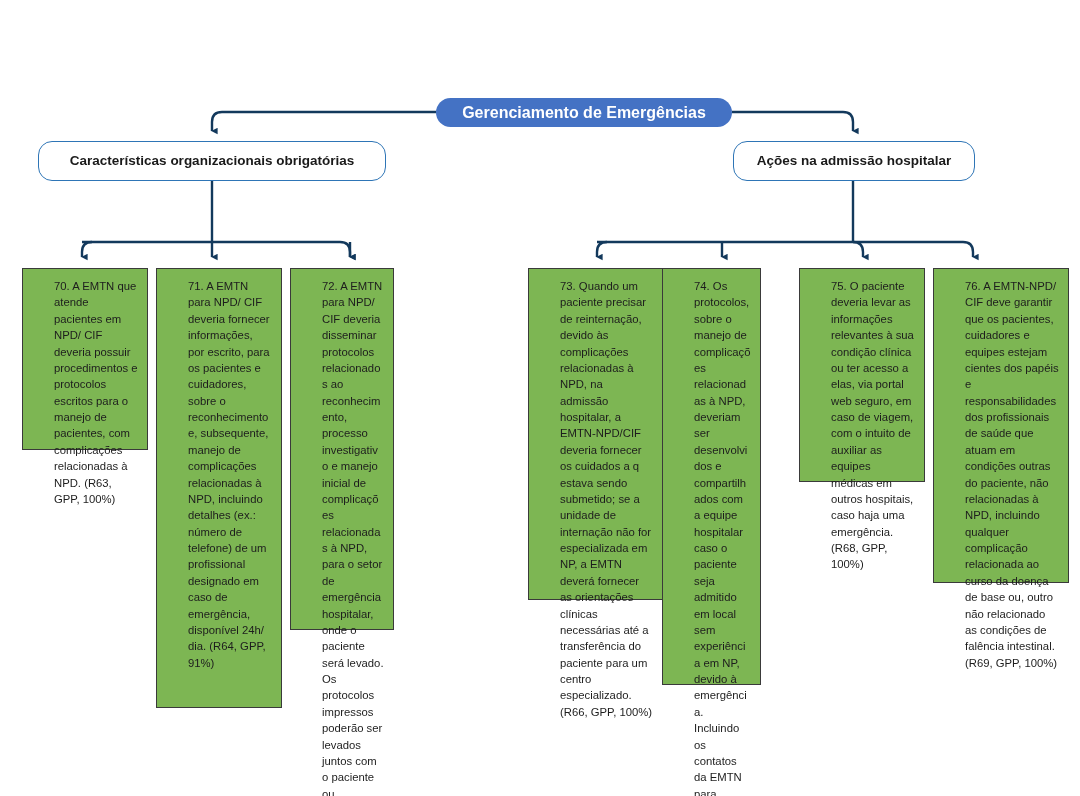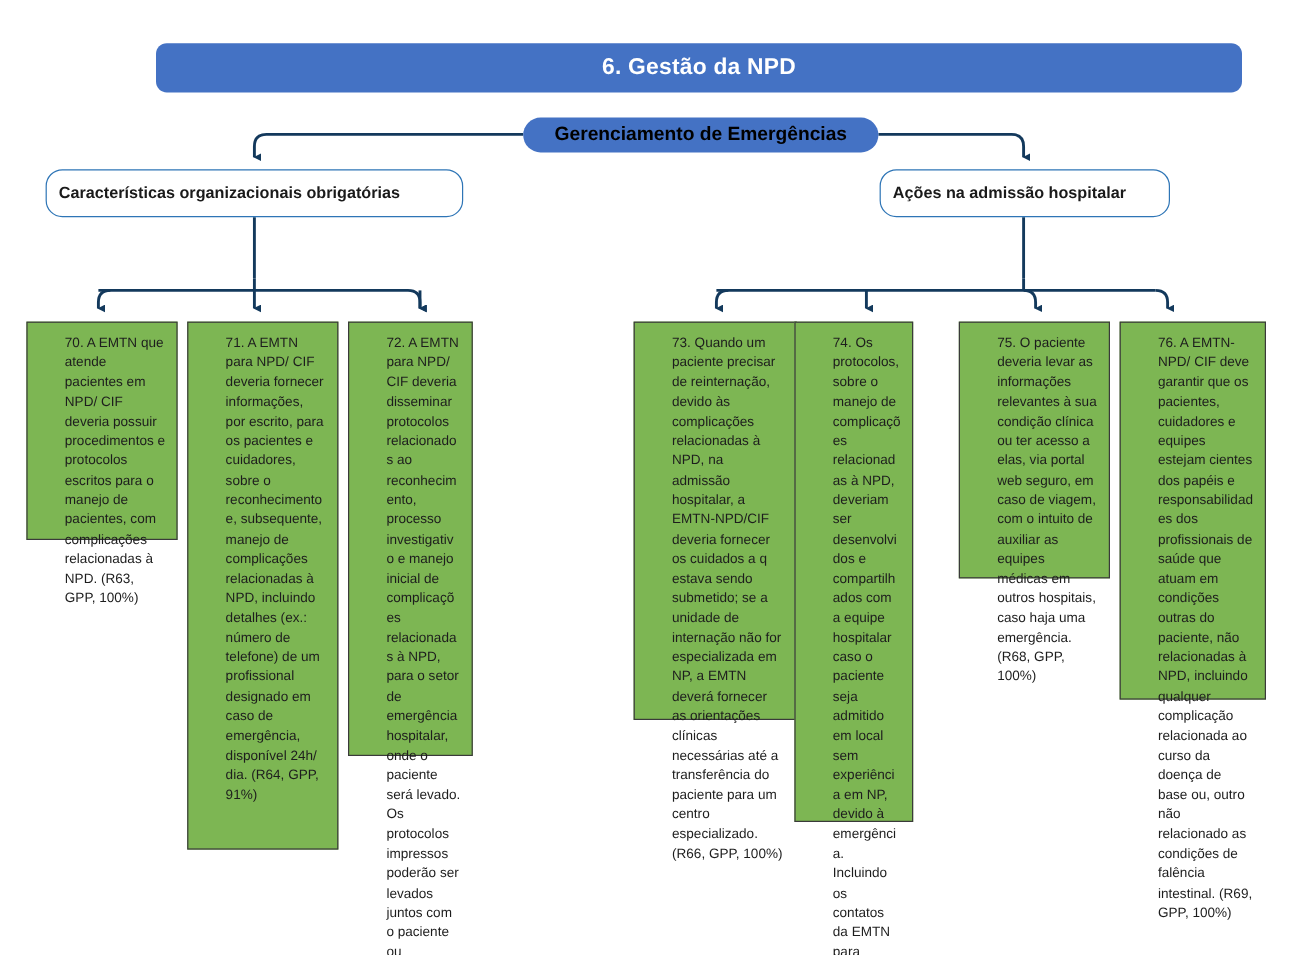--- a/index.html
+++ b/index.html
@@ -63,34 +63,35 @@
     height: 29px;
     background: #4472C4;
     border-radius: 15px;
     display: flex;
     align-items: center;
     justify-content: center;
     box-sizing: border-box;
     z-index: 5;
   }
   .root-pill-label {
-    color: #000000;
+    color: #ffffff;
     font-size: 16px;
     font-weight: bold;
     line-height: 1;
   }
 
   
   .category-box {
     position: absolute;
     background: #ffffff;
     border: 1.2px solid #2E75B6;
     border-radius: 14px;
     display: flex;
     align-items: center;
+    justify-content: center;
     box-sizing: border-box;
     z-index: 5;
   }
   .category-box-label {
     color: #1a1a1a;
     font-size: 13.5px;
     font-weight: bold;
     text-align: center;
     line-height: 1.2;
     padding: 0 10px;
@@ -158,23 +159,20 @@
       <path d="M 853,181 L 853,232"></path>
       <path d="M 607,242 Q 597,242 597,252 L 597,257" marker-end="url(#arrowhead)"></path>
       <path d="M 597,242 L 963,242"></path>
       <path d="M 722,242 Q 722,242 722,252 L 722,257" marker-end="url(#arrowhead)"></path>
       <path d="M 853,242 Q 863,242 863,252 L 863,257" marker-end="url(#arrowhead)"></path>
       <path d="M 963,242 Q 973,242 973,252 L 973,257" marker-end="url(#arrowhead)"></path>
       <path d="M 853,232 L 853,242"></path>
     </g>
   </svg>
 
-  <div class="header-banner">
-    <span class="header-banner-title">6. Gestão da NPD</span>
-  </div>
 
   <div class="root-pill">
     <span class="root-pill-label">Gerenciamento de Emergências</span>
   </div>
 
   <div class="category-box" id="cat-left">
     <span class="category-box-label">Características organizacionais obrigatórias</span>
   </div>
 
   <div class="category-box" id="cat-right">
@@ -198,18 +196,18 @@
   </div>
 
   <div class="rec-box" style="left:662px; top:268px; width:99px; height:417px;">
     <span class="rec-box-text">74. Os protocolos, sobre o manejo de complicações relacionadas à NPD, deveriam ser desenvolvidos e compartilhados com a equipe hospitalar caso o paciente seja admitido em local sem experiência em NP, devido à emergência. Incluindo os contatos da EMTN para orientação no tratamento e/ ou possível transferência para hospital especializado. Os protocolos podem ser levados pelo paciente ou acessados eletronicamente via portal web segura. (R67, GPP, 96%)</span>
   </div>
 
   <div class="rec-box" style="left:799px; top:268px; width:126px; height:214px;">
     <span class="rec-box-text">75. O paciente deveria levar as informações relevantes à sua condição clínica ou ter acesso a elas, via portal web seguro, em caso de viagem, com o intuito de auxiliar as equipes médicas em outros hospitais, caso haja uma emergência. (R68, GPP, 100%)</span>
   </div>
 
-  <div class="rec-box" style="left:933px; top:268px; width:122px; height:315px;">
+  <div class="rec-box" style="left:933px; top:268px; width:136px; height:315px;">
     <span class="rec-box-text">76. A EMTN-NPD/ CIF deve garantir que os pacientes, cuidadores e equipes estejam cientes dos papéis e responsabilidades dos profissionais de saúde que atuam em condições outras do paciente, não relacionadas à NPD, incluindo qualquer complicação relacionada ao curso da doença de base ou, outro não relacionado as condições de falência intestinal. (R69, GPP, 100%)</span>
   </div>
 
 
 </div>
 
 </body></html>

